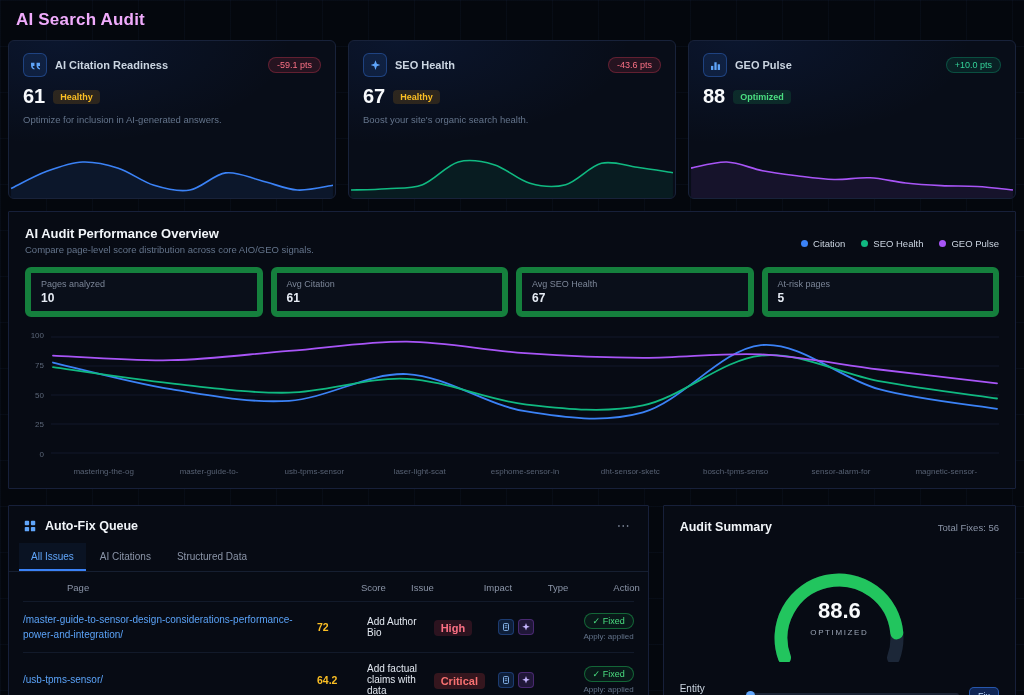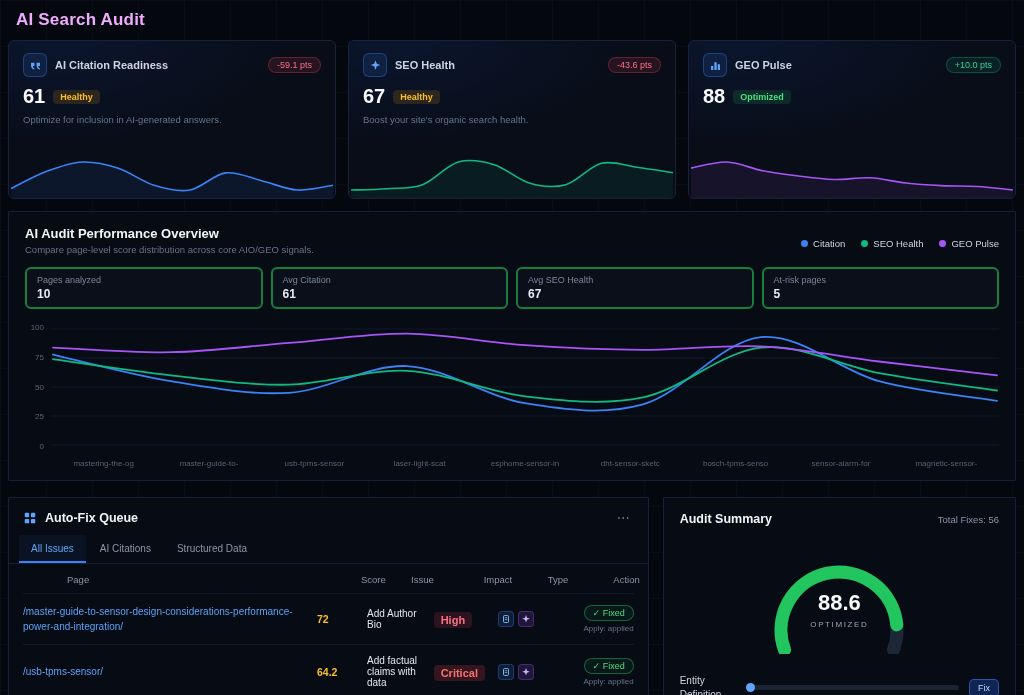--- a/index.html
+++ b/index.html
@@ -50,21 +50,21 @@
 
   
   .overview { margin-top:12px; padding:14px 16px 12px; }
   .ov-head { display:flex; justify-content:space-between; align-items:flex-start; }
   .ov-title { font-size:13px; font-weight:700; color:#f1f5f9; }
   .ov-sub { font-size:9.5px; color:#64748b; margin-top:3px; }
   .legend { display:flex; gap:16px; align-items:center; margin-top:12px; }
   .legend-item { display:flex; align-items:center; gap:5px; font-size:9.5px; color:#cbd5e1; cursor:default; }
   .legend-dot { width:7px; height:7px; border-radius:50%; }
   .stats-row { display:flex; gap:8px; margin-top:12px; }
-  .stat-box { flex:1; border:2px solid #15803d; border-radius:6px; padding:6px 10px; background:rgba(13,19,32,.5); }
+  .stat-box { flex:1; border:6px solid #15803d; border-radius:6px; padding:6px 10px; background:rgba(13,19,32,.5); }
   .stat-label { font-size:9px; color:#7c8698; }
   .stat-value { font-size:12px; font-weight:700; color:#e6ebf4; margin-top:2px; }
   .chart-wrap { display:flex; margin-top:14px; }
   .y-axis { width:26px; height:128px; display:flex; flex-direction:column; justify-content:space-between; align-items:flex-end; padding-right:7px; font-size:8px; color:#5b6678; }
   .perf-svg { flex:1; height:128px; width:100%; }
   .x-labels { display:flex; margin-left:26px; margin-top:8px; }
   .x-labels span { flex:1; text-align:center; font-size:8px; color:#566072; white-space:nowrap; overflow:hidden; }
 
   
   .bottom-row { display:flex; gap:14px; margin-top:16px; align-items:flex-start; }

